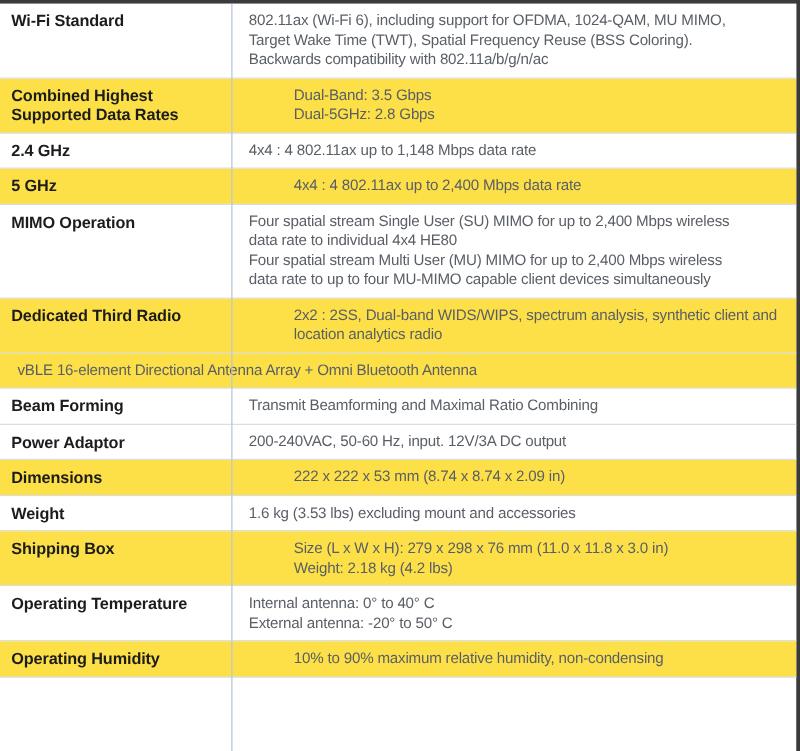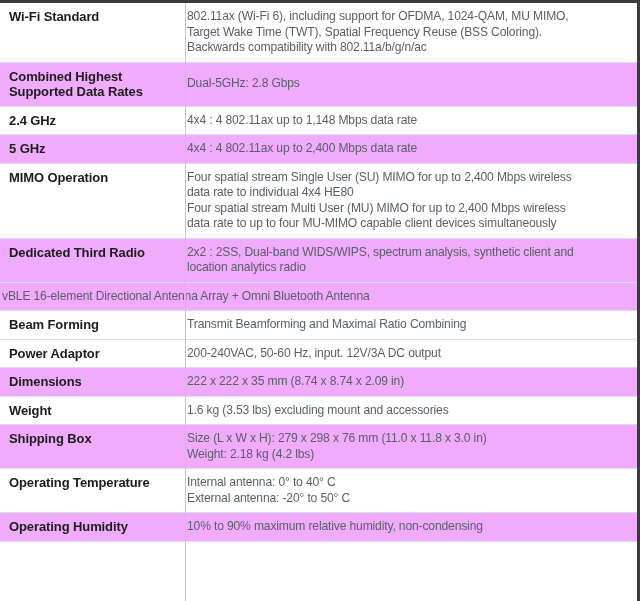--- a/index.html
+++ b/index.html
@@ -37,41 +37,42 @@
   }
 
   .row {
     display: flex;
     align-items: stretch;
     border-bottom: 1px solid #d7dee7;
     background: #ffffff;
     box-sizing: border-box;
   }
   .row.banded {
-    background: #f0abfc;
+    background: #fde047;
+    gap: 36px;
   }
 
   .cell-label {
     width: 185px;
     min-width: 185px;
     box-sizing: border-box;
     padding: 6px 10px 6px 9px;
     color: #1c1c1c;
     font-size: 13px;
     font-weight: bold;
     line-height: 15.5px;
     letter-spacing: -0.1px;
     display: flex;
     align-items: flex-start;
   }
 
   .cell-value {
     flex: 1 1 auto;
     box-sizing: border-box;
-    padding: 6px 8px 6px 2px;
+    padding: 6px 8px 6px 14px;
     color: #5a5f66;
     font-size: 12.1px;
     font-weight: normal;
     line-height: 15.5px;
     letter-spacing: -0.15px;
     display: flex;
     align-items: center;
   }
 
   .cell-value .lines,
@@ -103,20 +104,21 @@
     </div>
     <div class="row banded">
       <div class="cell-label">
         <div class="lines">
           <span class="vline">Combined Highest</span>
           <span class="vline">Supported Data Rates</span>
         </div>
       </div>
       <div class="cell-value">
         <div class="lines">
+          <span class="vline">Dual-Band: 3.5 Gbps</span>
           <span class="vline">Dual-5GHz: 2.8 Gbps</span>
         </div>
       </div>
     </div>
     <div class="row">
       <div class="cell-label">
         <div class="lines">
           <span class="vline">2.4 GHz</span>
         </div>
       </div>
@@ -198,21 +200,21 @@
       </div>
     </div>
     <div class="row banded">
       <div class="cell-label">
         <div class="lines">
           <span class="vline">Dimensions</span>
         </div>
       </div>
       <div class="cell-value">
         <div class="lines">
-          <span class="vline">222 x 222 x 35 mm (8.74 x 8.74 x 2.09 in)</span>
+          <span class="vline">222 x 222 x 53 mm (8.74 x 8.74 x 2.09 in)</span>
         </div>
       </div>
     </div>
     <div class="row">
       <div class="cell-label">
         <div class="lines">
           <span class="vline">Weight</span>
         </div>
       </div>
       <div class="cell-value">

